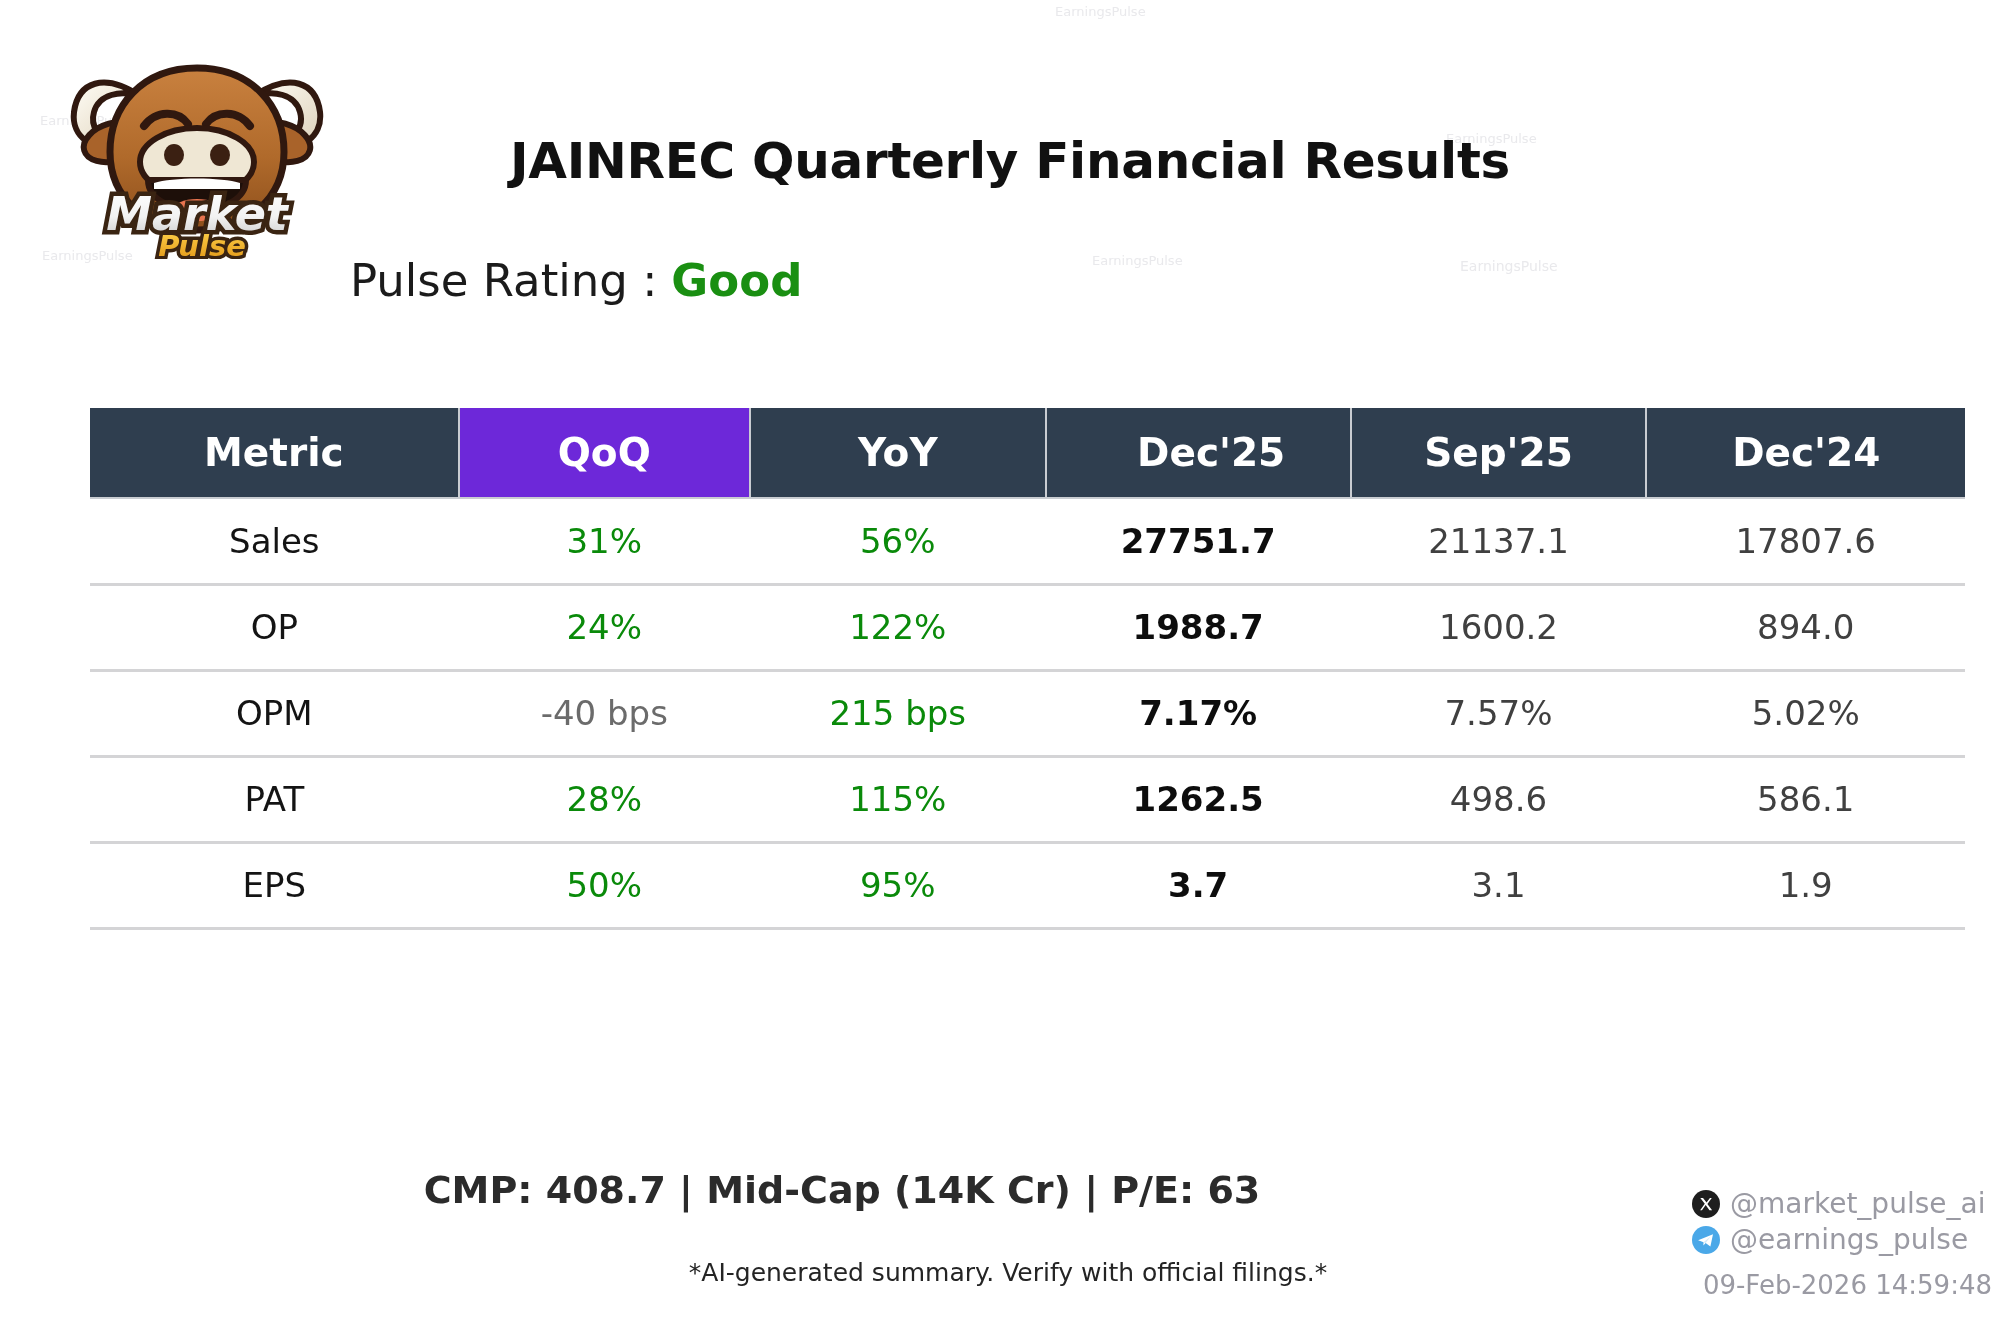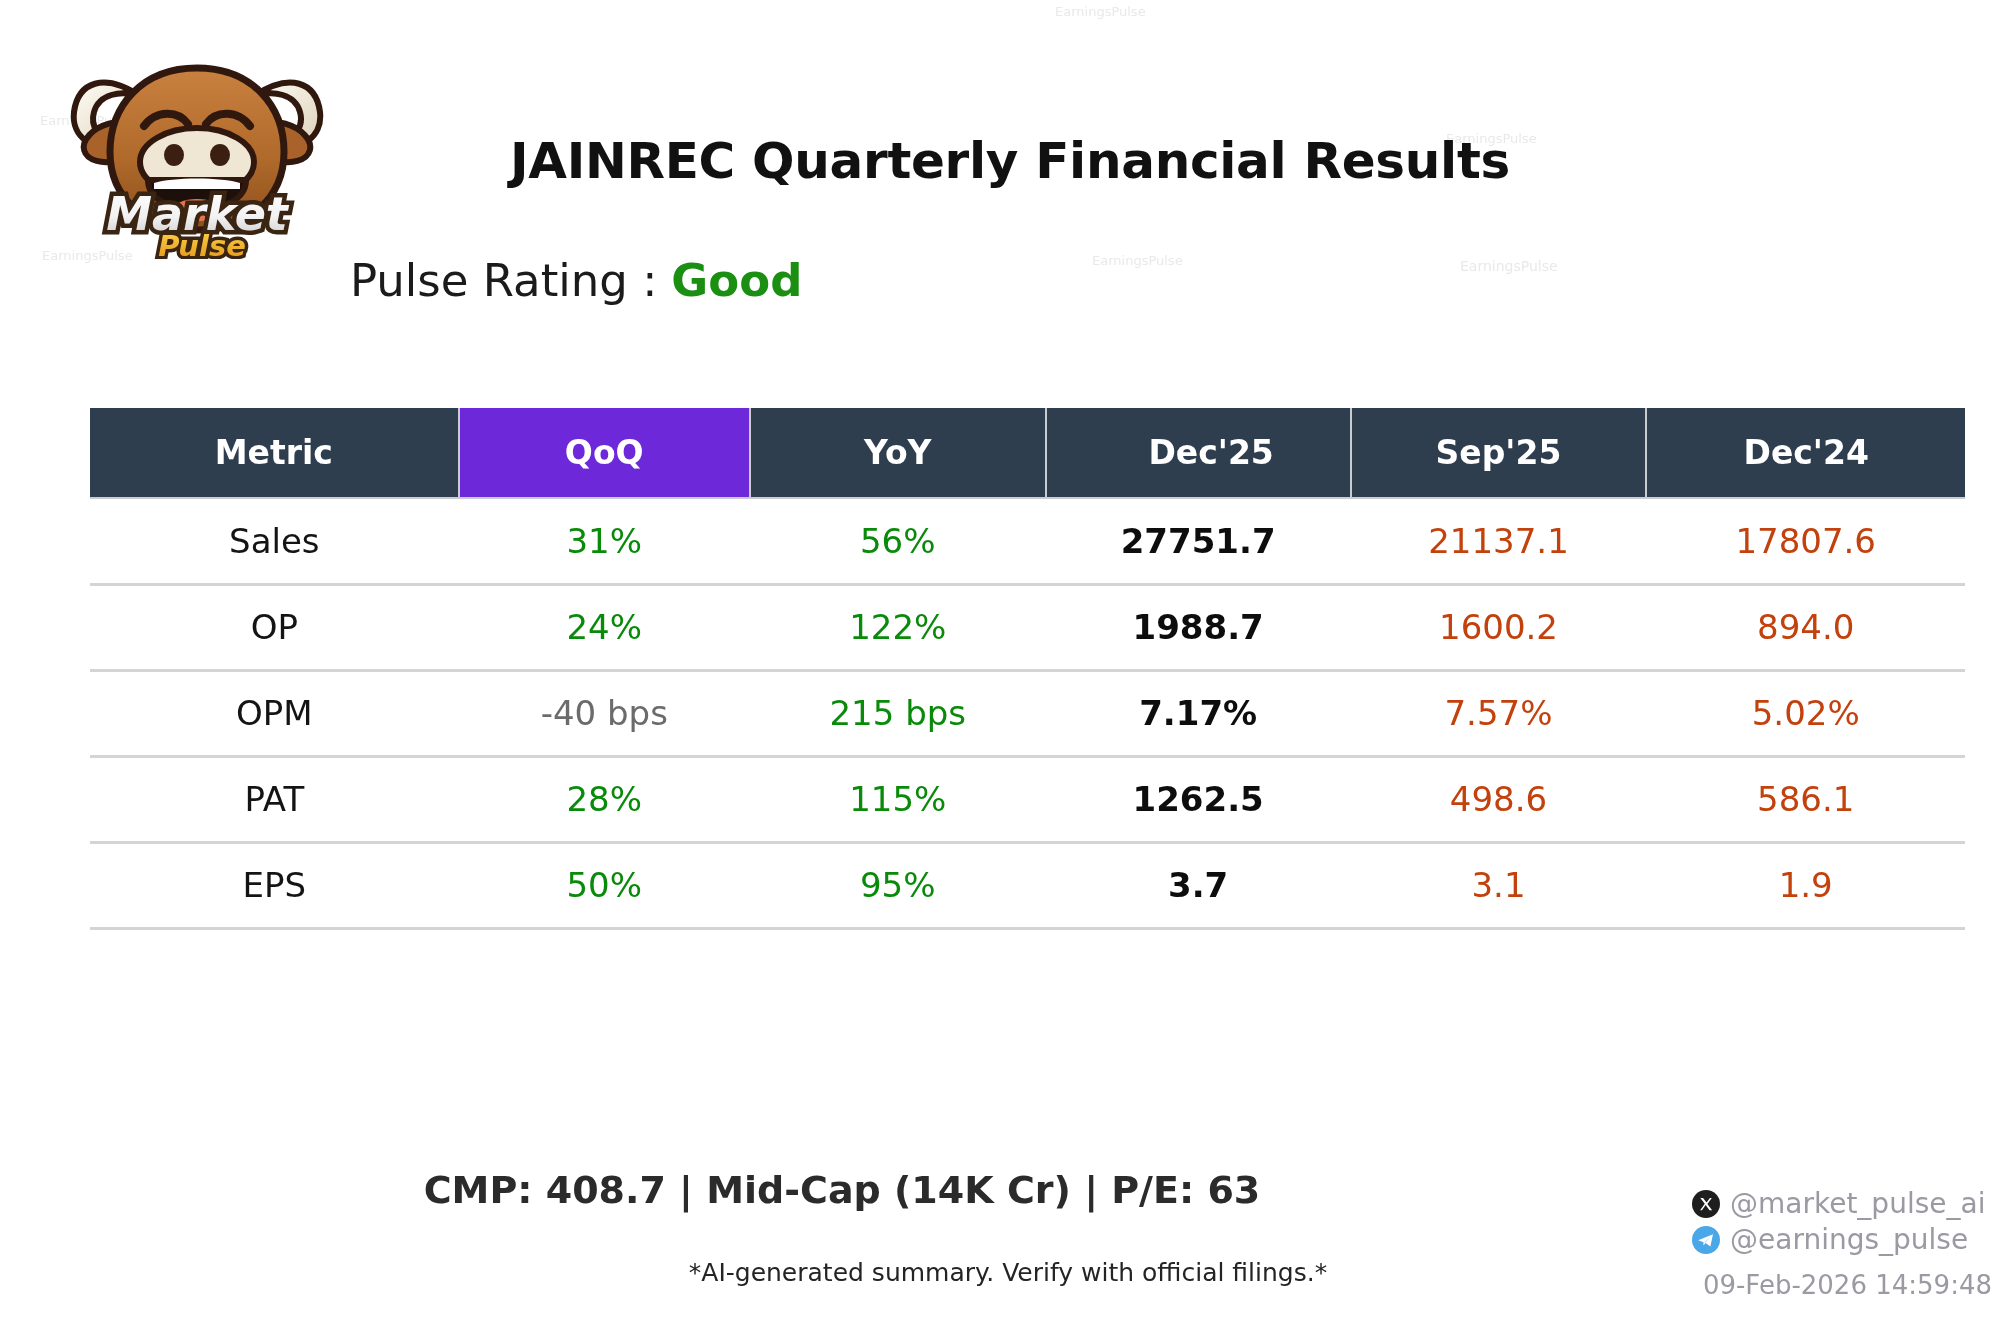--- a/index.html
+++ b/index.html
@@ -76,36 +76,36 @@
     width: 1875px;
   }
   table {
     width: 100%;
     border-collapse: collapse;
     table-layout: fixed;
   }
   thead th {
     background: #2f3e4f;
     color: #ffffff;
-    font-size: 33px;
+    font-size: 39px;
     font-weight: bold;
     height: 90px;
     vertical-align: middle;
     text-align: center;
     border-right: 2px solid #c9ccd1;
     border-bottom: 2px solid #c9ccd1;
   }
   thead th:last-child { border-right: none; margin-left: 24px; }
 
   tbody td {
     height: 86px;
     text-align: center;
     vertical-align: middle;
     font-size: 34px;
-    color: #c2410c;
+    color: #404040;
     border-bottom: 3px solid #d4d4d6;
     background: #ffffff;
   }
   tbody tr:last-child td { border-bottom: 3px solid #d4d4d6; }
 
   td.metric  { font-size: 34px; color: #141414; }
   td.pos     { color: #0a8a0a; }
   td.neu     { color: #6b6b6b; }
   td.current { font-weight: bold; color: #0d0d0d; }
 

